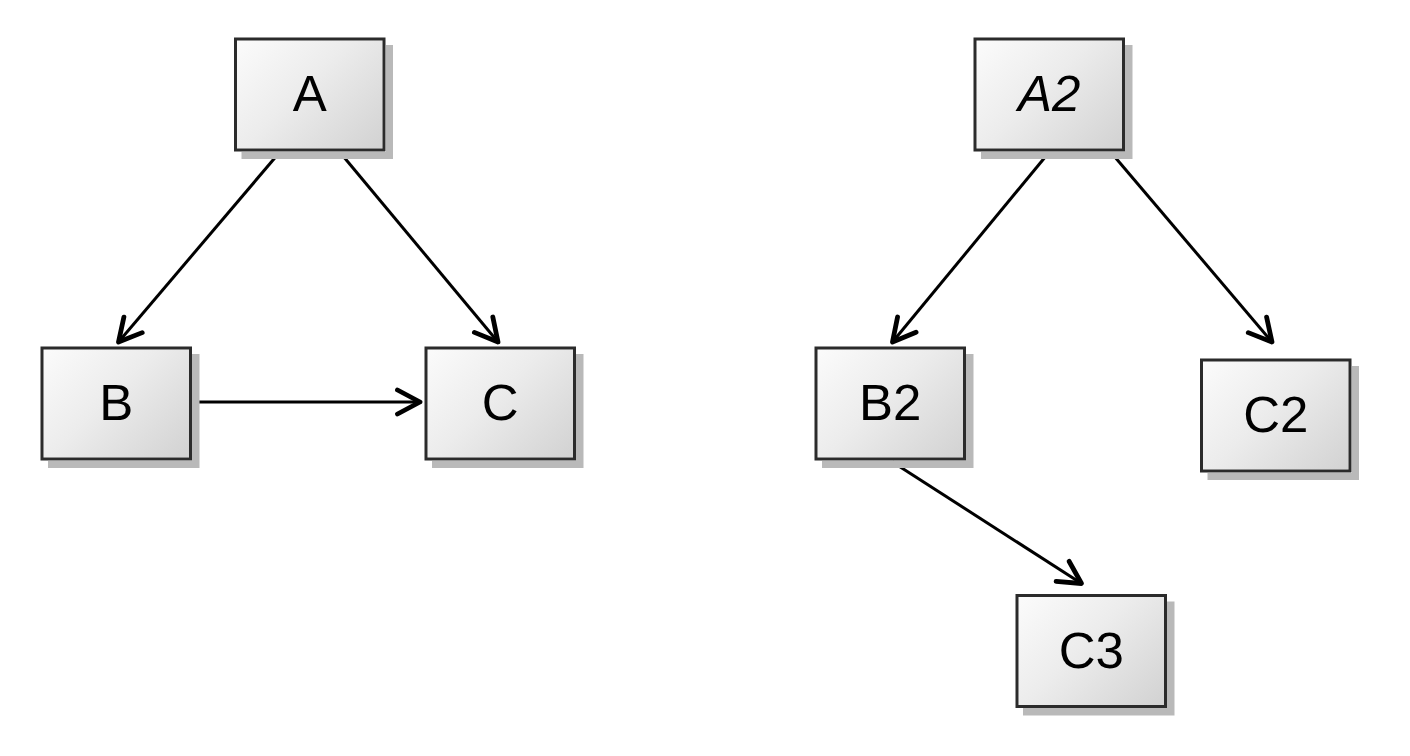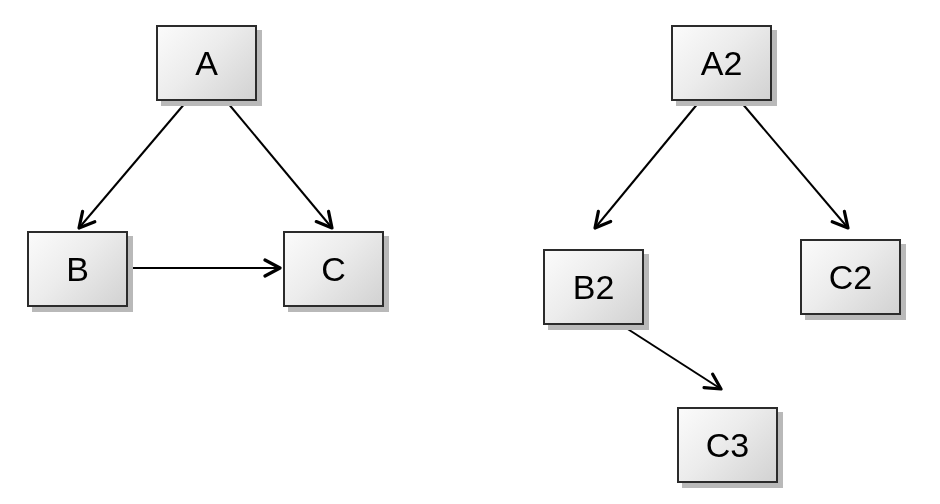--- a/index.html
+++ b/index.html
@@ -38,24 +38,24 @@
   .node .label {
     font-size: 34px;
     color: #000000;
     line-height: 1;
     user-select: none;
   }
   
   #node-A  { left: 156px; top: 25px;  }
   #node-B  { left: 27px;  top: 231px; }
   #node-C  { left: 283px; top: 231px; }
-  #node-A2 { left: 671px; top: 25px;  }
-  #node-B2 { left: 543px; top: 249px; }
+  #node-A2 { left: 649px; top: 25px; font-style: italic;  }
+  #node-B2 { left: 543px; top: 231px; }
   #node-C2 { left: 800px; top: 239px; }
-  #node-C3 { left: 677px; top: 407px; }
+  #node-C3 { left: 677px; top: 396px; }
 </style>
 </head>
 <body>
 
 <div class="canvas">
 
   <svg class="edges-layer" width="940" height="504" viewBox="0 0 940 504" xmlns="http://www.w3.org/2000/svg">
     <defs>
       <marker id="arrow" viewBox="0 0 10 10" refX="8.5" refY="5" markerWidth="10" markerHeight="10" orient="auto-start-reverse">
         <path d="M1,1 L8.5,5 L1,9" fill="none" stroke="#000000" stroke-width="1.6" stroke-linecap="round" stroke-linejoin="round"></path>

